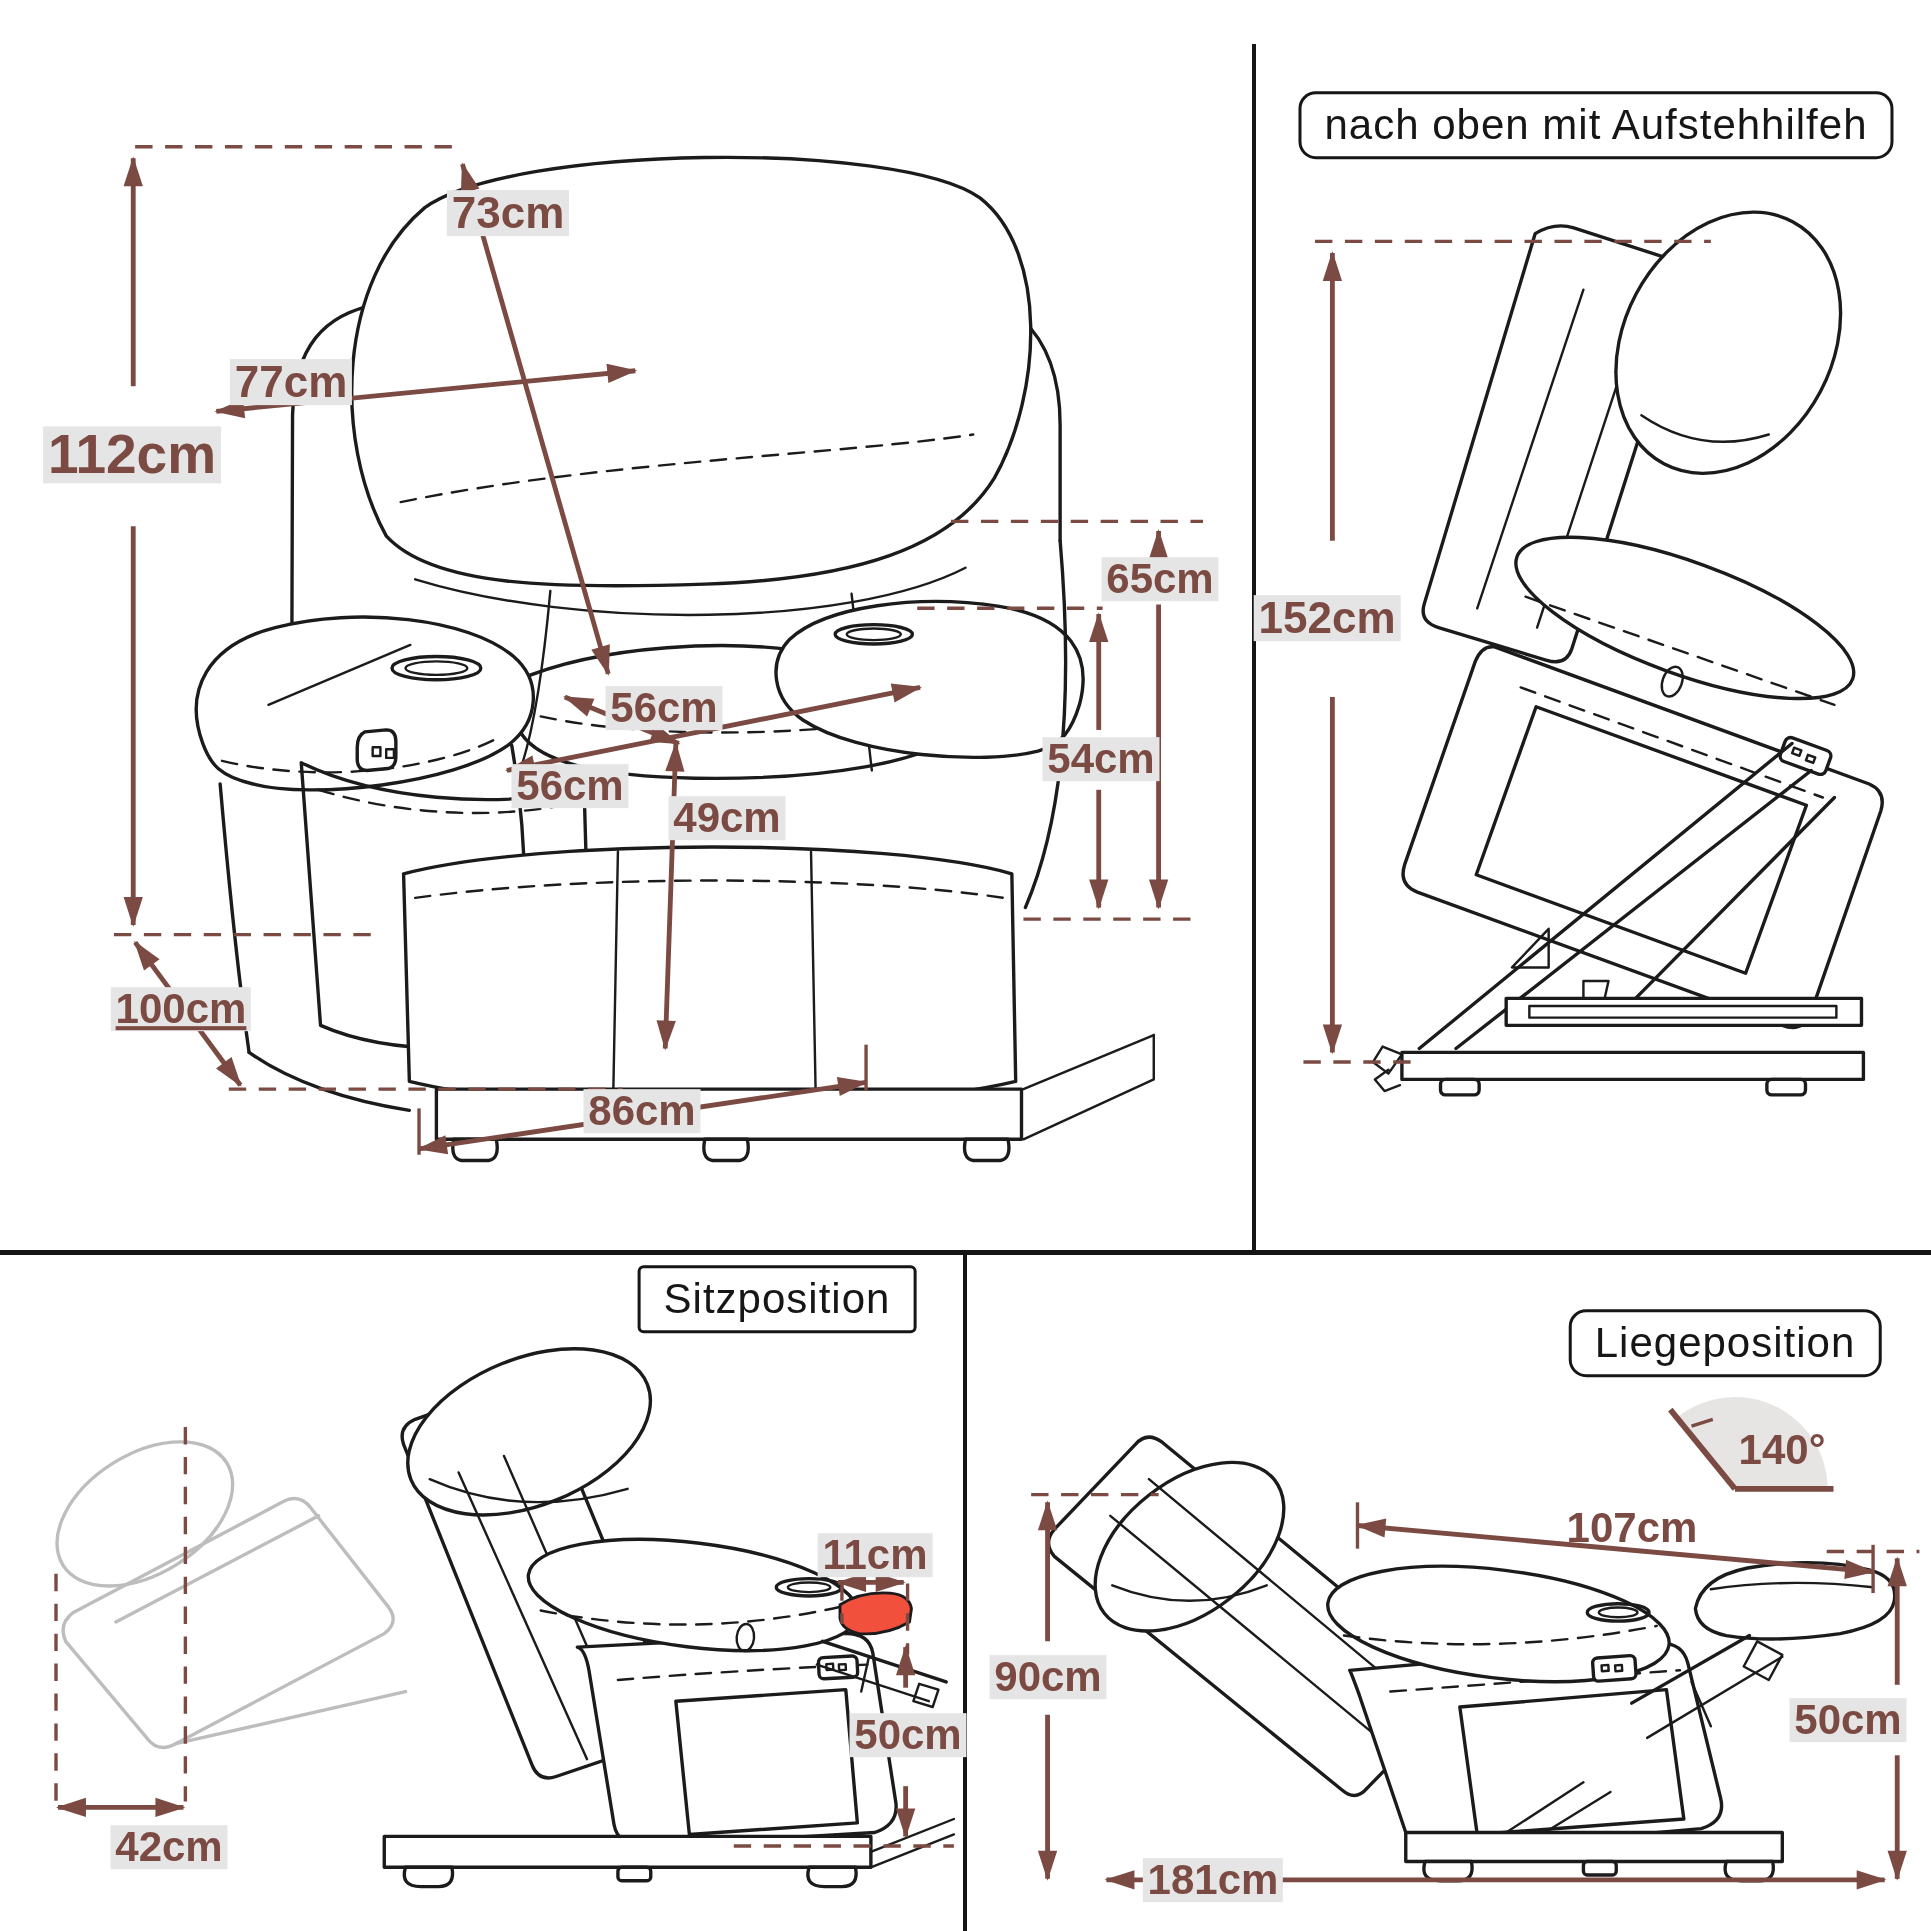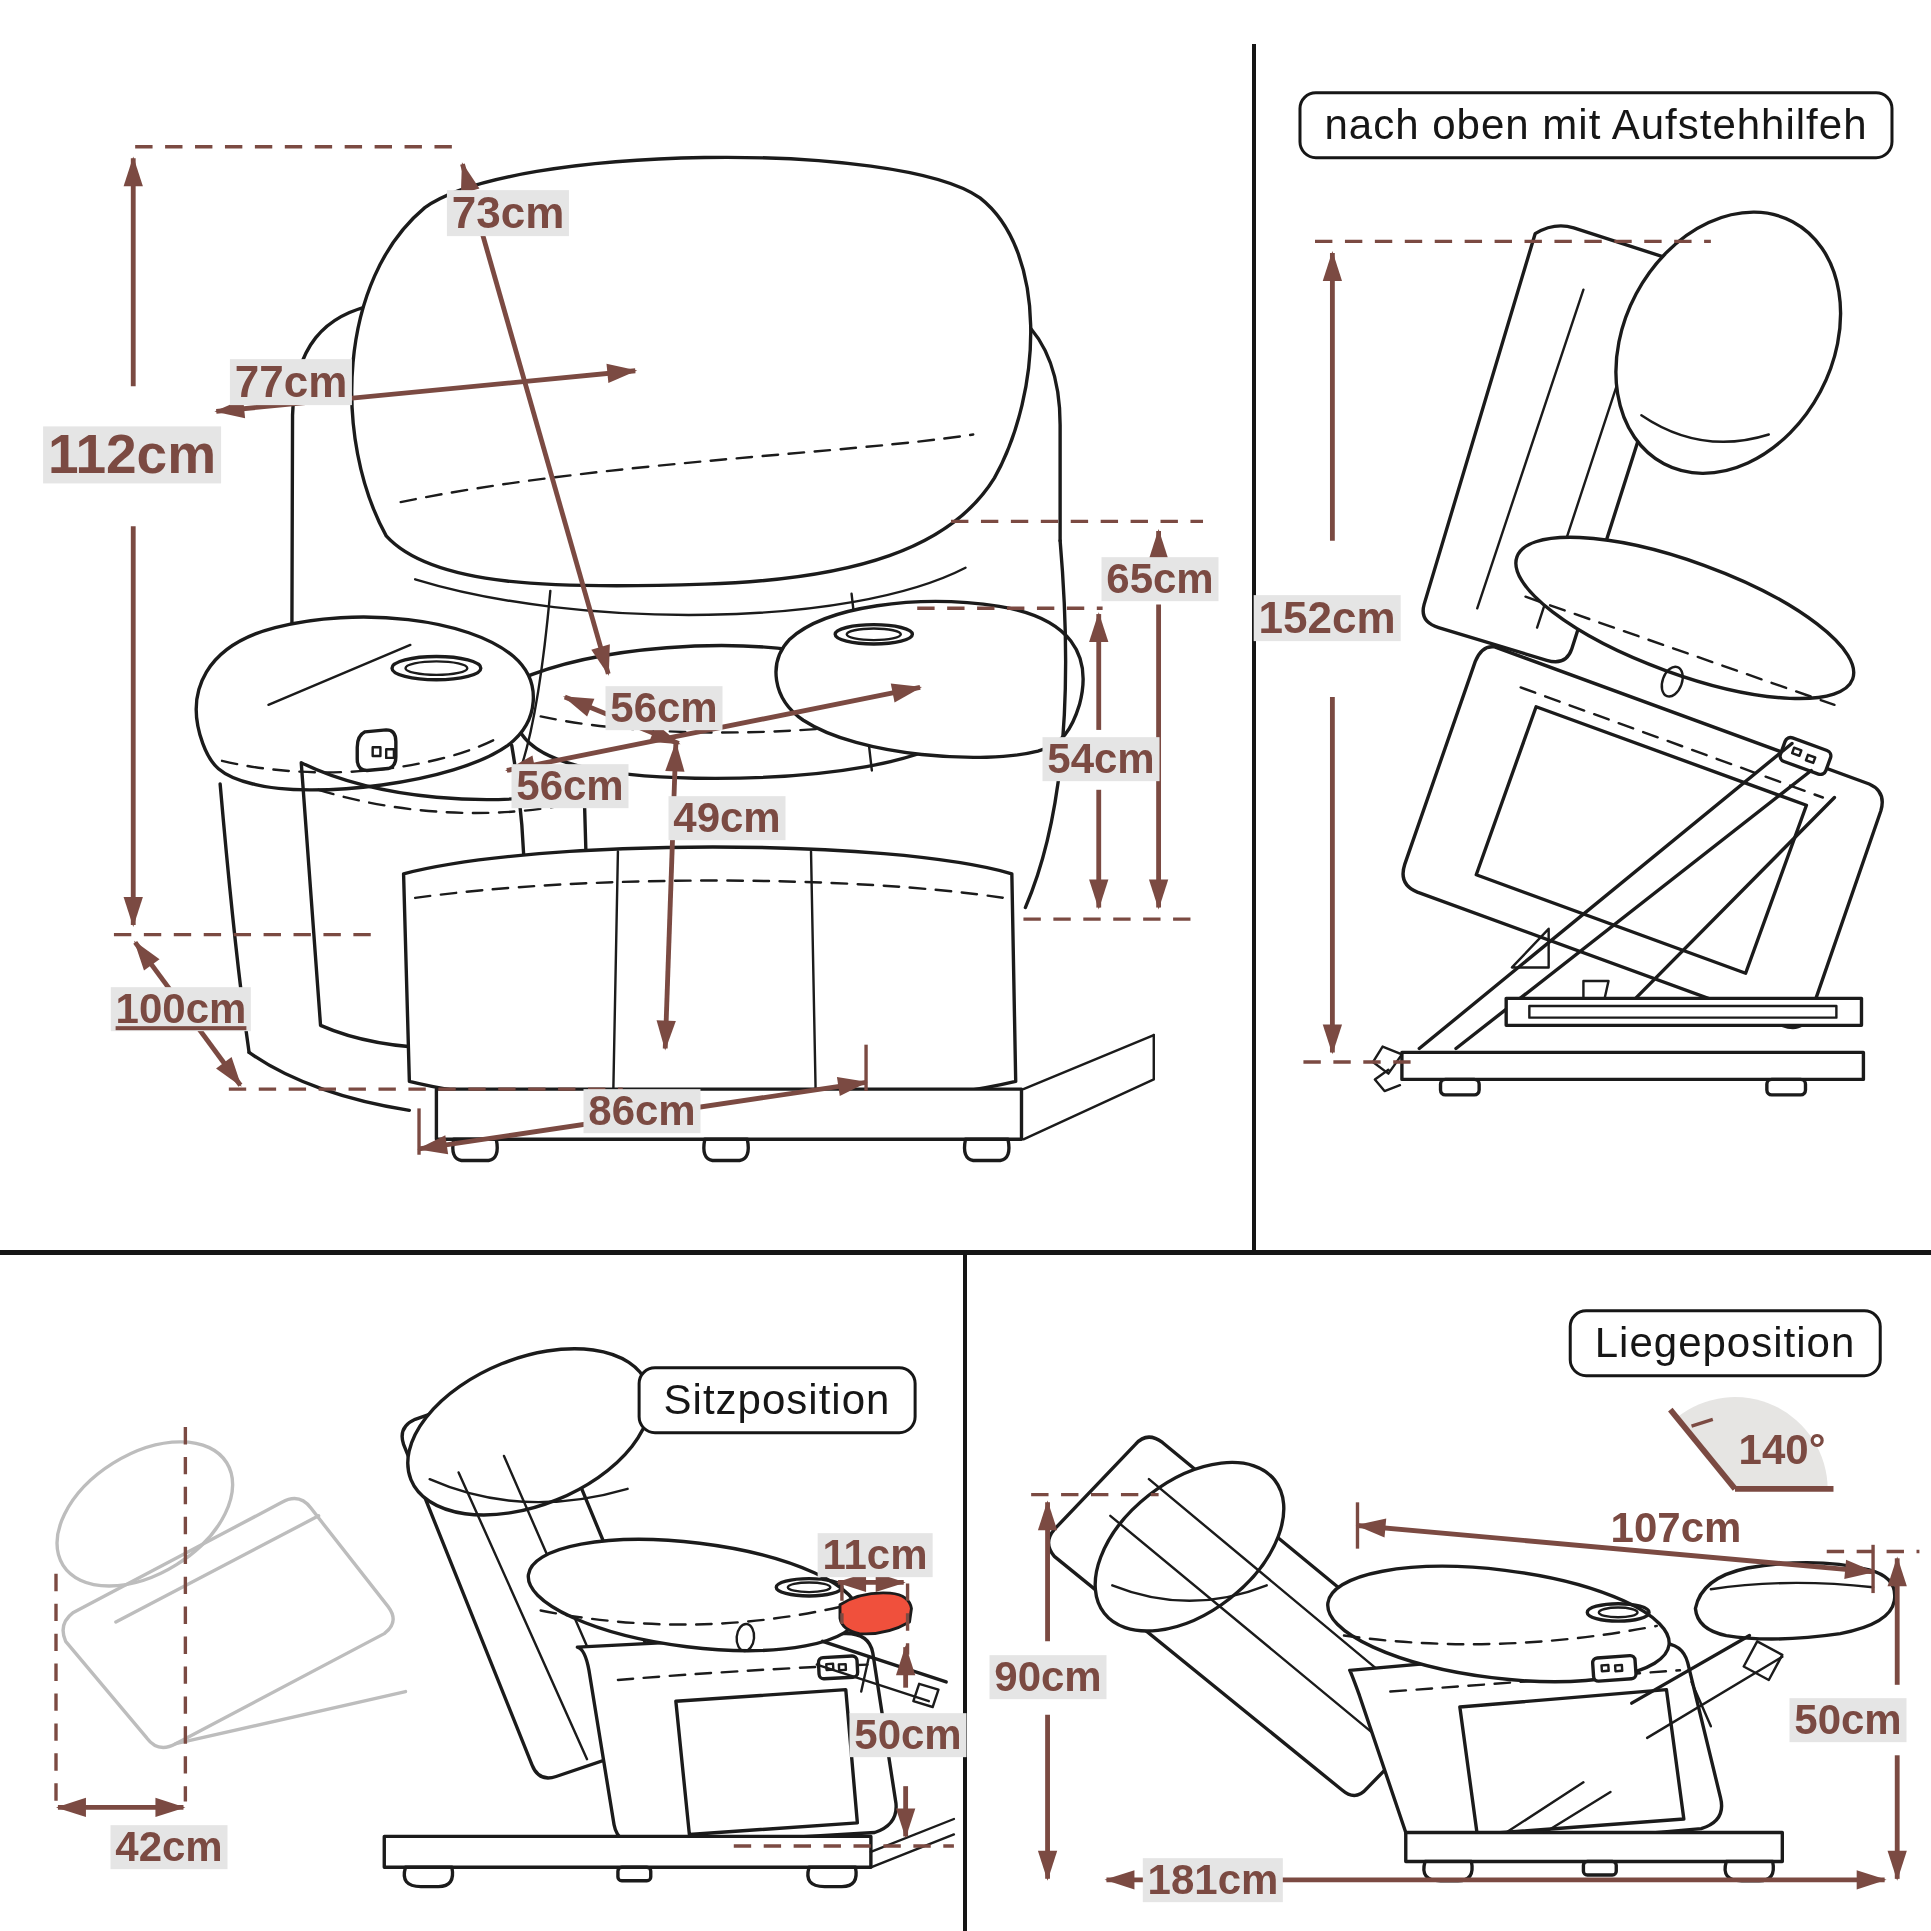--- a/index.html
+++ b/index.html
@@ -227,38 +227,38 @@
     <path class="dimline" marker-end="url(#ah)" d="M1085,1700 L1085,1556"></path>
     <path class="dimline" marker-end="url(#ah)" d="M1085,1776 L1085,1946"></path>
     <path class="dimdash" d="M1892,1607 L1988,1607"></path>
     <path class="dimline" marker-end="url(#ah)" d="M1965,1745 L1965,1614"></path>
     <path class="dimline" marker-end="url(#ah)" d="M1965,1818 L1965,1946"></path>
     <path class="dimline" marker-start="url(#ah)" marker-end="url(#ah)" d="M1146,1947 L1952,1947"></path>
   </g>
 </svg>
 
 <div class="title-box" style="left:1596px;top:125px;">nach oben mit Aufstehhilfeh</div>
-<div class="title-box" style="left:777px;top:1400px;">Sitzposition</div>
+<div class="title-box" style="left:777px;top:1299px;border-radius:6px;">Sitzposition</div>
 <div class="title-box" style="left:1725px;top:1343px;">Liegeposition</div>
 
 <div class="dim" style="left:508px;top:213px;font-size:44px;">73cm</div>
 <div class="dim" style="left:291px;top:382px;font-size:44px;">77cm</div>
 <div class="dim" style="left:132px;top:455px;font-size:55px;">112cm</div>
 <div class="dim" style="left:1160px;top:579px;">65cm</div>
 <div class="dim" style="left:664px;top:708px;">56cm</div>
 <div class="dim" style="left:570px;top:786px;">56cm</div>
 <div class="dim" style="left:727px;top:818px;">49cm</div>
 <div class="dim" style="left:1101px;top:759px;">54cm</div>
 <div class="dim" style="left:181px;top:1009px;text-decoration:underline;">100cm</div>
 <div class="dim" style="left:642px;top:1111px;">86cm</div>
 
 <div class="dim" style="left:1327px;top:618px;font-size:44px;">152cm</div>
 
 <div class="dim" style="left:875px;top:1555px;">11cm</div>
 <div class="dim" style="left:908px;top:1735px;">50cm</div>
 <div class="dim" style="left:121px;top:1847px;margin-left:48px;">42cm</div>
 
 <div class="dim" style="left:1782px;top:1450px;background:transparent;">140°</div>
-<div class="dim" style="left:1676px;top:1528px;background:transparent;">107cm</div>
+<div class="dim" style="left:1632px;top:1528px;background:transparent;">107cm</div>
 <div class="dim" style="left:1048px;top:1677px;">90cm</div>
 <div class="dim" style="left:1848px;top:1720px;">50cm</div>
 <div class="dim" style="left:1213px;top:1880px;">181cm</div>
 
 
 </body></html>

